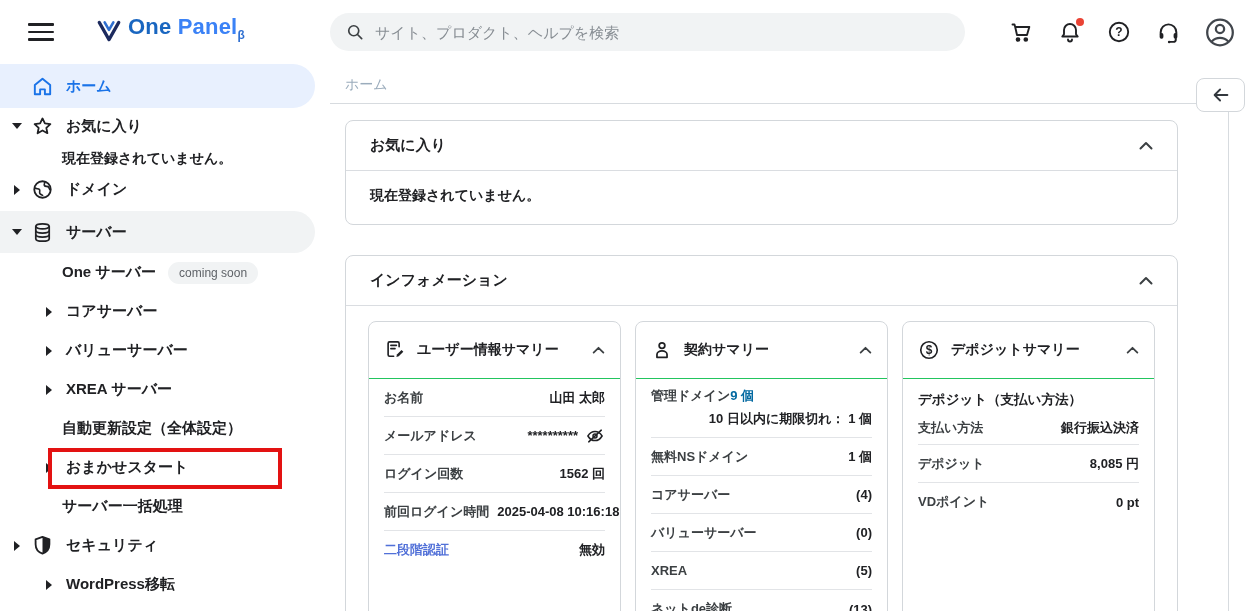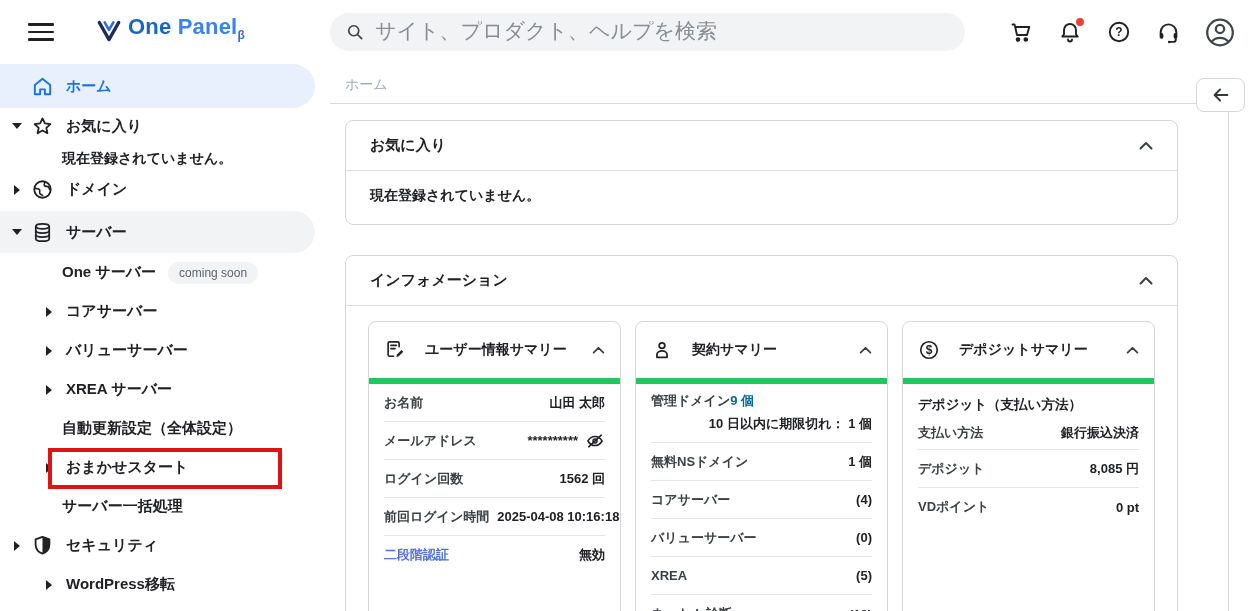--- a/index.html
+++ b/index.html
@@ -11,21 +11,21 @@
   .topbar { position:absolute; top:0; left:0; right:0; height:64px; background:#fff; z-index:10; }
   .hamburger { position:absolute; left:28px; top:20px; width:26px; height:24px; display:flex; flex-direction:column; justify-content:space-between; padding:3px 0; cursor:pointer; }
   .hamburger span { display:block; height:2.6px; background:#202124; border-radius:1px; }
   .logo { position:absolute; left:96px; top:14px; display:flex; align-items:flex-start; cursor:pointer; }
   .logo svg { margin-top:4px; }
   .logo-text { font-size:22px; font-weight:700; letter-spacing:.2px; margin-left:6px; }
   .logo-one { color:#1966c0; }
   .logo-panel { color:#3b82f6; }
   .logo-beta { font-size:12px; color:#2f6fd0; font-weight:700; vertical-align:-5px; }
   .searchbar { position:absolute; left:330px; top:13px; width:635px; height:38px; background:#f1f3f4; border-radius:19px; display:flex; align-items:center; padding:0 15px; gap:10px; }
-  .searchbar input { flex:1; border:none; background:transparent; outline:none; font-size:21px; color:#202124; font-family:Liberation Mono, monospace; }
+  .searchbar input { flex:1; border:none; background:transparent; outline:none; font-size:15px; color:#202124; font-family:Liberation Sans, sans-serif; }
   .searchbar input::placeholder { color:#878d93; }
   .top-icons { position:absolute; right:14px; top:0; height:64px; display:flex; align-items:center; gap:23px; }
   .tico { position:relative; width:26px; height:26px; display:flex; align-items:center; justify-content:center; cursor:pointer; }
   .tico.big { width:32px; height:32px; }
   .bell-dot { position:absolute; top:-1px; right:-1px; width:8px; height:8px; border-radius:50%; background:#ea4335; }
 
   
   .sidebar { position:absolute; top:64px; left:0; width:315px; bottom:0; background:#fff; z-index:5; }
   .srow { display:flex; align-items:center; height:39px; padding-left:8px; cursor:pointer; }
   .srow .caret { width:18px; display:flex; justify-content:center; align-items:center; flex:none; }
@@ -55,21 +55,21 @@
 
   .card { position:absolute; left:30px; width:833px; background:#fff; border:1px solid #d3d7db; border-radius:8px; overflow:hidden; }
   .card-head { display:flex; align-items:center; justify-content:space-between; padding:15px 24px; border-bottom:1px solid #dadde1; }
   .card-title { font-size:15px; font-weight:700; color:#202124; }
   .chev { cursor:pointer; display:flex; align-items:center; }
   .fav-card { top:56px; height:105px; }
   .fav-body { padding:16px 24px; font-size:14px; font-weight:700; color:#202124; }
   .info-card { top:191px; height:430px; }
   .subcards { display:flex; gap:14px; padding:15px 22px 0 22px; align-items:flex-start; }
   .subcard { flex:1; border:1px solid #d3d7db; border-radius:8px; background:#fff; height:330px; overflow:hidden; }
-  .subcard-head { display:flex; align-items:center; gap:19px; padding:17px 15px; border-bottom:6px solid #22c55e; }
+  .subcard-head { display:flex; align-items:center; gap:11px; padding:17px 15px; border-bottom:1px solid #22c55e; }
   .subcard-title { font-size:14px; font-weight:700; color:#202124; flex:1; white-space:nowrap; }
   .kv { margin:0 15px; display:flex; align-items:center; justify-content:space-between; min-height:38px; border-bottom:1px solid #e2e4e7; gap:8px; }
   .kv:last-child, .kv.noline { border-bottom:none; }
   .kv .k { font-size:13px; font-weight:700; color:#3c4043; white-space:nowrap; }
   .kv .v { font-size:13px; font-weight:700; color:#202124; text-align:right; display:flex; align-items:center; gap:7px; white-space:nowrap; }
   .kv .k.link { color:#5170d8; cursor:pointer; }
   .kv2 { margin:0 15px; padding:8px 0 9px; border-bottom:1px solid #e2e4e7; }
   .kv2 .line1 { display:flex; justify-content:flex-start; align-items:center; }
   .kv2 .line2 { text-align:right; font-size:13px; font-weight:700; color:#202124; margin-top:5px; }
   .dep-heading { margin:12px 15px 2px; font-size:13.5px; font-weight:700; color:#202124; }

